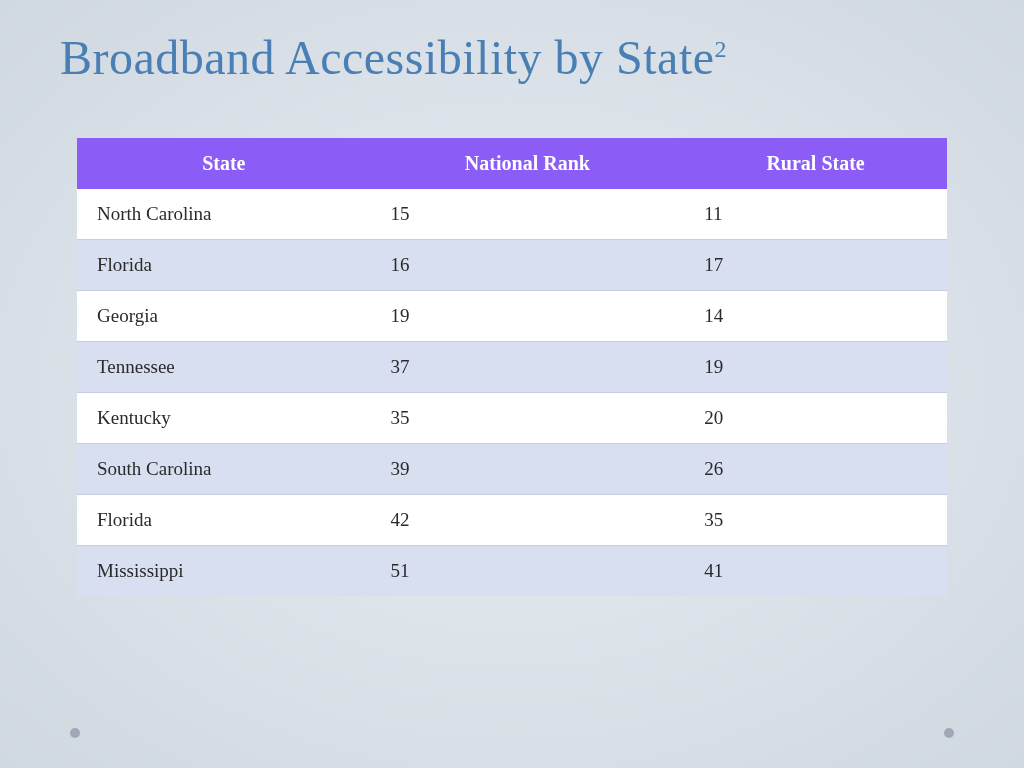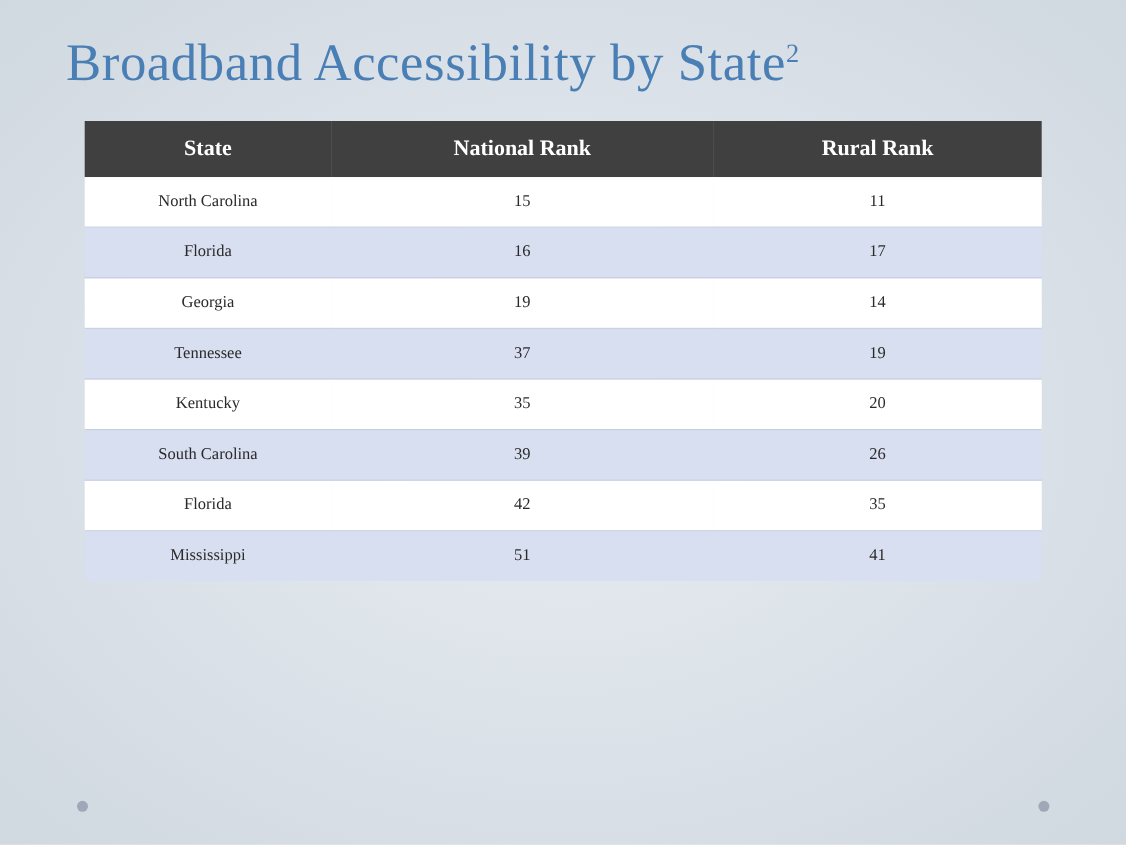--- a/index.html
+++ b/index.html
@@ -1,18 +1,19 @@
 <!DOCTYPE html>
 <html><head>
   <meta charset="utf-8">
   <style>
     * {
       margin: 0;
       padding: 0;
       box-sizing: border-box;
+      gap: 28px;
     }
 
     body {
       width: 1024px;
       height: 768px;
       background: radial-gradient(ellipse at center, #e8edf2 0%, #d0d8e0 100%);
       font-family: Georgia, 'Times New Roman', serif;
       display: flex;
       flex-direction: column;
       align-items: center;
@@ -52,44 +53,44 @@
     .table-container {
       width: 870px;
     }
 
     table {
       width: 100%;
       border-collapse: collapse;
     }
 
     thead tr {
-      background-color: #404040;
+      background-color: #8b5cf6;
     }
 
     thead th {
       color: white;
       font-size: 20px;
       font-weight: bold;
       padding: 14px 20px;
       text-align: center;
       font-family: Georgia, serif;
     }
 
     tbody tr:nth-child(odd) {
       background-color: #ffffff;
     }
 
     tbody tr:nth-child(even) {
       background-color: #d8dff0;
     }
 
     tbody td {
-      padding: 14px 8px;
-      text-align: center;
-      font-size: 15px;
+      padding: 14px 20px;
+      text-align: left;
+      font-size: 19px;
       color: #2a2a2a;
       font-family: Georgia, serif;
       border-bottom: 1px solid #c5cde0;
     }
 
     tbody tr:last-child td {
       border-bottom: none;
     }
 
     .dot-left {
@@ -121,21 +122,21 @@
       <span>Broadband Accessibility by State</span><span class="title-superscript">2</span>
     </h1>
   </div>
 
   <div class="table-container">
     <table>
       <thead>
         <tr>
           <th>State</th>
           <th>National Rank</th>
-          <th>Rural Rank</th>
+          <th>Rural State</th>
         </tr>
       </thead>
       <tbody id="table-body">
       <tr>
             <td>North Carolina</td>
             <td>15</td>
             <td>11</td>
           </tr>
           <tr>
             <td>Florida</td>

